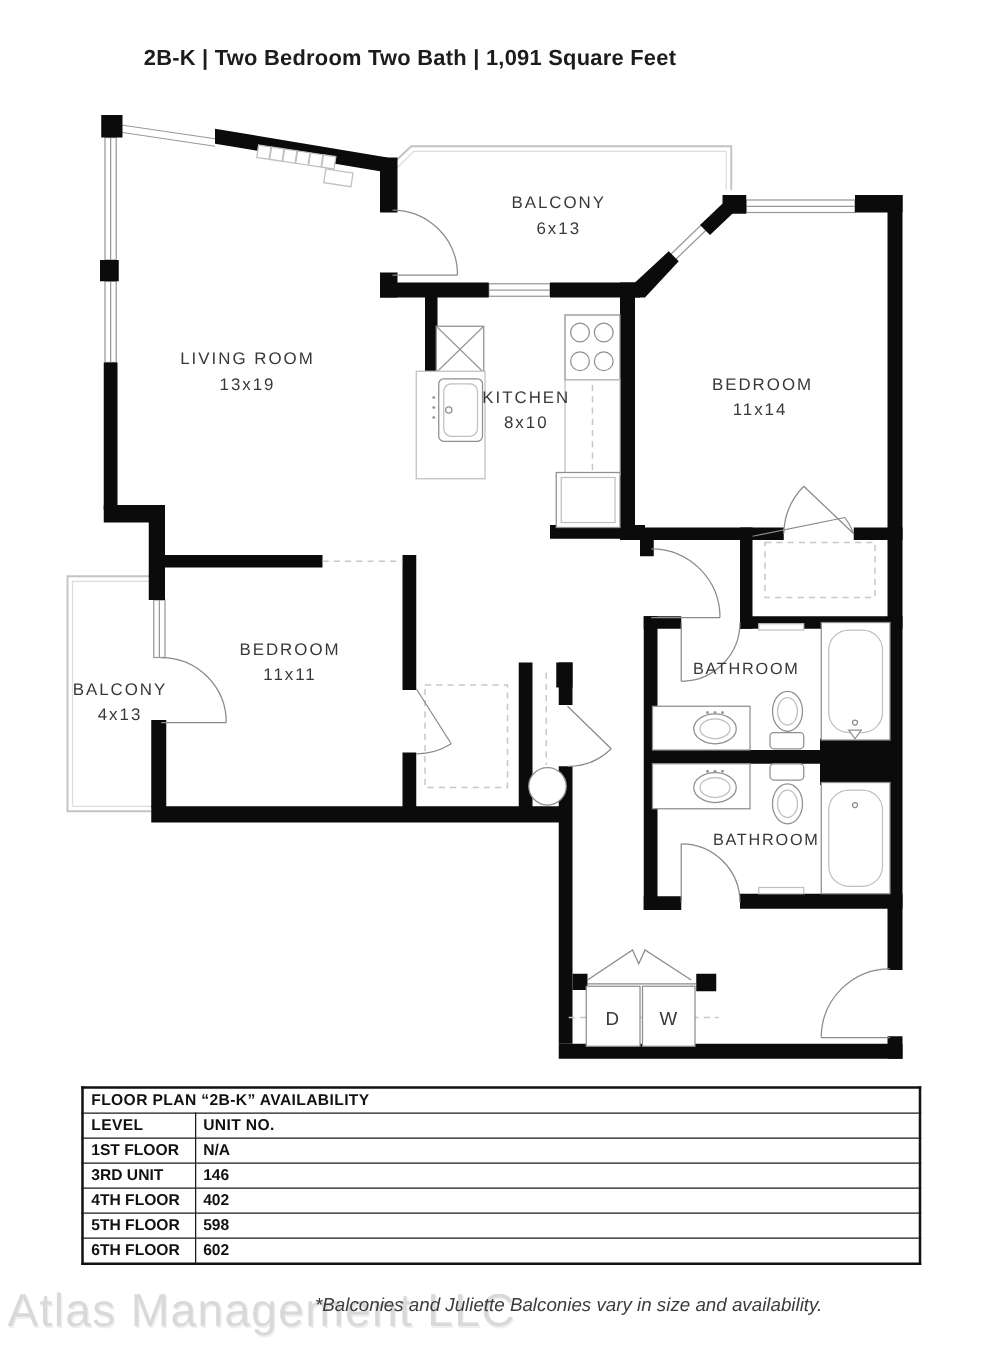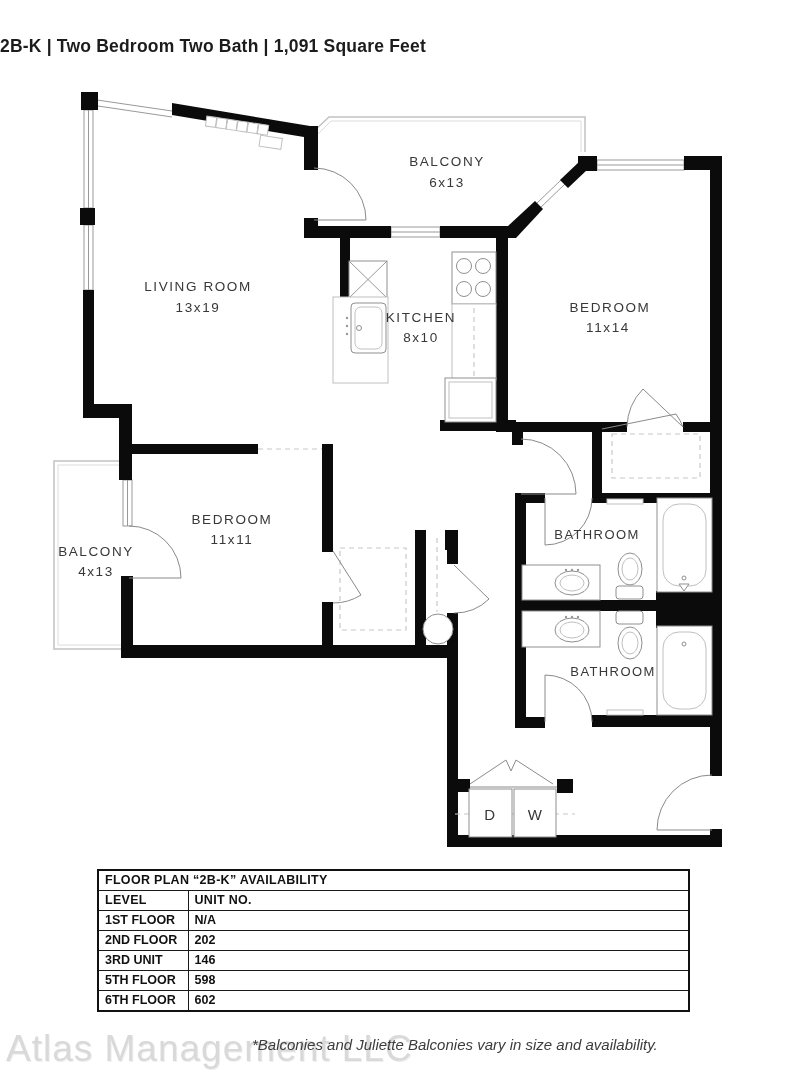--- a/index.html
+++ b/index.html
@@ -1,24 +1,24 @@
 <!DOCTYPE html>
 <html><head>
 <meta charset="utf-8">
 <style>
   html,body{margin:0;padding:0;background:#fff;}
   .page{position:relative;width:800px;height:1080px;background:#fff;overflow:hidden;
         font-family:"Liberation Sans",sans-serif;}
-  .title{position:absolute;top:36px;left:0;width:656px;
+  .title{position:absolute;top:36px;left:0;width:656px;text-align:center;
          font-size:17.5px;font-weight:bold;color:#1c1c1c;letter-spacing:.2px;}
   .plan-svg{position:absolute;top:0;left:0;}
 
   
-  .avail{position:absolute;left:65px;top:869px;width:593px;border-collapse:collapse;
-         border:2px solid #111;table-layout:fixed;margin-left:32px;}
+  .avail{position:absolute;left:65px;top:869px;width:672px;border-collapse:collapse;
+         border:2px solid #111;table-layout:fixed;}
   .avail td{border:1.2px solid #1a1a1a;font-size:12.5px;color:#111;
             padding:1px 6px;height:17px;line-height:15px;white-space:nowrap;overflow:hidden;font-weight:bold;}
   .avail .hd{font-weight:bold;letter-spacing:.3px;}
   .col-level{width:90px;}
 
   
   .watermark{position:absolute;left:6px;top:1028px;font-size:37px;color:#d9d9d9;
              letter-spacing:1px;text-shadow:1px 1px 0 #efefef;}
   .footnote{position:absolute;left:252px;top:1036px;font-size:15px;font-style:italic;
             color:#3c3c3c;}
@@ -280,28 +280,28 @@
       </tr>
       <tr>
         <td class="hd">LEVEL</td>
         <td class="hd">UNIT NO.</td>
       </tr>
       <tr>
         <td>1ST FLOOR</td>
         <td>N/A</td>
       </tr>
       <tr>
-        <td>2ND FLOOR</td>
-        <td>202</td>
-      </tr>
-      <tr>
         <td>3RD UNIT</td>
         <td>146</td>
       </tr>
       <tr>
+        <td>4TH FLOOR</td>
+        <td>402</td>
+      </tr>
+      <tr>
         <td>5TH FLOOR</td>
         <td>598</td>
       </tr>
       <tr>
         <td>6TH FLOOR</td>
         <td>602</td>
       </tr>
     </tbody>
   </table>
 

